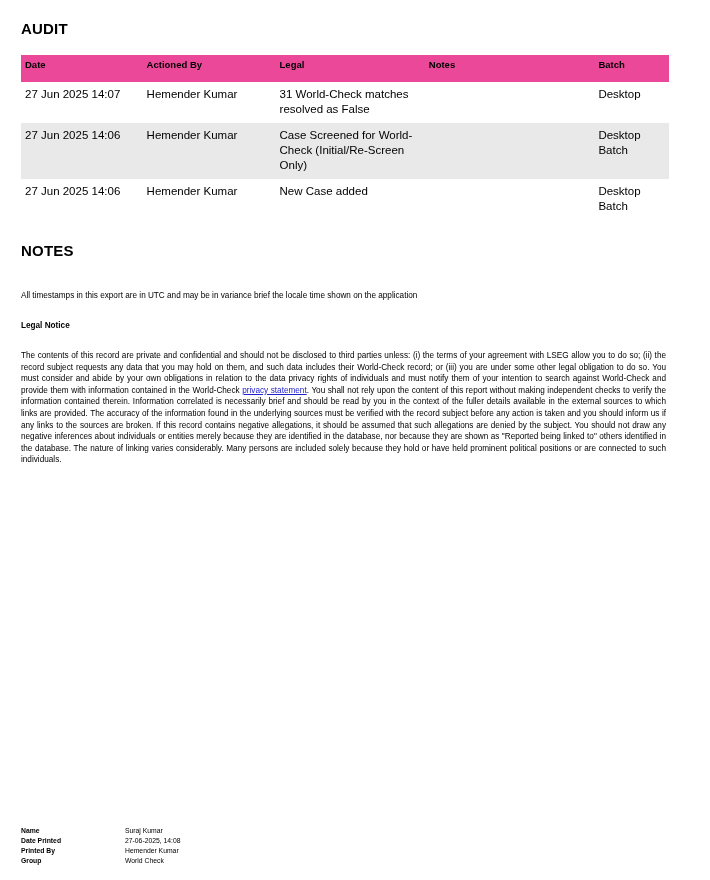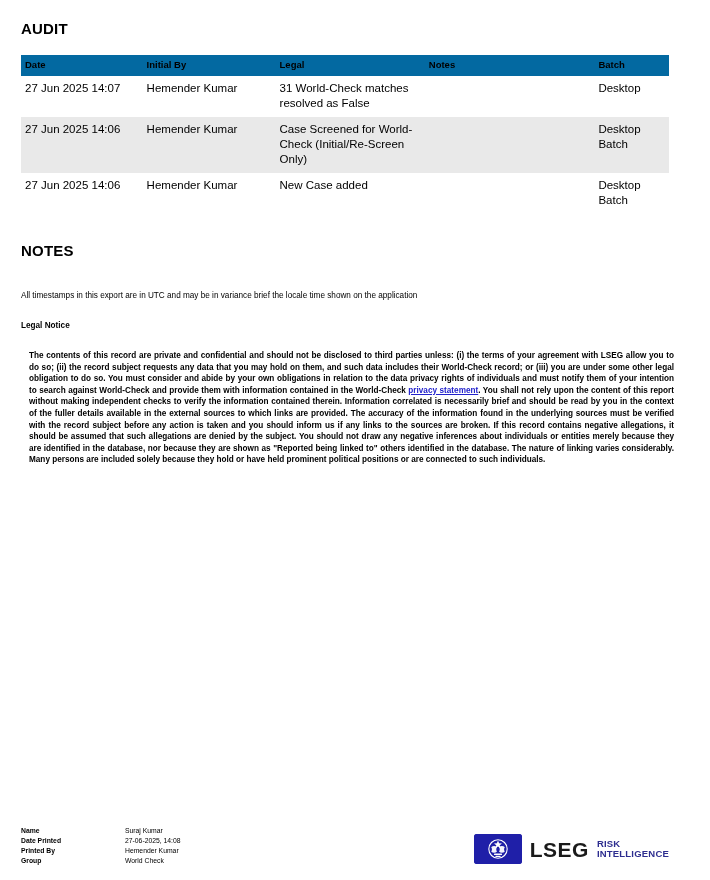--- a/index.html
+++ b/index.html
@@ -38,25 +38,25 @@
   
   .audit-table {
     position: absolute;
     top: 55px;
     left: 21px;
     width: 648px;
     border-collapse: collapse;
     font-size: 11.5px;
   }
   .audit-table th {
-    background: #0369a1;
+    background: #ec4899;
     text-align: left;
     font-weight: bold;
     font-size: 9.5px;
-    padding: 4px 4px 6px 4px;
+    padding: 4px 4px 12px 4px;
     color: #000;
     vertical-align: middle;
     height: 10px;
   }
   .audit-table td {
     padding: 5px 4px 6px 4px;
     vertical-align: top;
     font-size: 11.5px;
     line-height: 15px;
     color: #000;
@@ -90,23 +90,22 @@
   .legal-head {
     font-size: 8.2px;
     line-height: 12px;
     margin: 0 0 18px 0;
     font-weight: bold;
   }
   .legal-text {
     font-size: 8.2px;
     line-height: 11.6px;
     text-align: justify;
-    margin: 8px;
+    margin: 0;
     width: 645px;
-    font-weight: bold;
   }
   .legal-text a {
     color: #2222cc;
     text-decoration: underline;
   }
 
   
   .footer {
     position: absolute;
     left: 21px;
@@ -176,21 +175,21 @@
 <body>
 
 <div class="page">
 
   <h2 class="section-title" id="audit-title">AUDIT</h2>
 
   <table class="audit-table">
     <thead>
       <tr>
         <th class="col-date">Date</th>
-        <th class="col-actioned">Initial By</th>
+        <th class="col-actioned">Actioned By</th>
         <th class="col-action">Legal</th>
         <th class="col-notes">Notes</th>
         <th class="col-source">Batch</th>
       </tr>
     </thead>
     <tbody>
       <tr>
         <td>27 Jun 2025 14:07</td>
         <td>Hemender Kumar</td>
         <td>31 World-Check matches resolved as False</td>
@@ -239,35 +238,15 @@
           <td class="v">Hemender Kumar</td>
         </tr>
         <tr>
           <td class="k">Group</td>
           <td class="v">World Check</td>
         </tr>
       </tbody>
         </table>
     </div>
 
-    <div class="logo">
-      <span class="logo-mark">
-        <svg width="48" height="30" viewBox="0 0 48 30" xmlns="http://www.w3.org/2000/svg">
-          <rect x="0" y="0" width="48" height="30" fill="#1f1fa8"></rect>
-          <g fill="#ffffff">
-            <circle cx="24" cy="15" r="9.2" fill="none" stroke="#ffffff" stroke-width="1.1"></circle>
-            <path d="M24 6.6 L25.1 9.3 L28 9.4 L25.7 11.2 L26.5 14 L24 12.4 L21.5 14 L22.3 11.2 L20 9.4 L22.9 9.3 Z"></path>
-            <path d="M17.2 13.2 c1.6 -1.6 4.2 -1.6 5.8 0 c-1 1.3 -1 3 0 4.3 c-1.6 1.6 -4.2 1.6 -5.8 0 c1 -1.3 1 -3 0 -4.3 z" opacity="0.95"></path>
-            <path d="M30.8 13.2 c-1.6 -1.6 -4.2 -1.6 -5.8 0 c1 1.3 1 3 0 4.3 c1.6 1.6 4.2 1.6 5.8 0 c-1 -1.3 -1 -3 0 -4.3 z" opacity="0.95"></path>
-            <rect x="20" y="19.6" width="8" height="1.5" rx="0.6"></rect>
-            <rect x="21.4" y="21.8" width="5.2" height="1.2" rx="0.5"></rect>
-          </g>
-        </svg>
-      </span>
-      <span class="logo-word">LSEG</span>
-      <span>
-        <span class="logo-sub" style="display:block;">RISK</span>
-        <span class="logo-sub" style="display:block;">INTELLIGENCE</span>
-      </span>
-    </div>
   </div>
 
 </div>
 
 </body></html>

